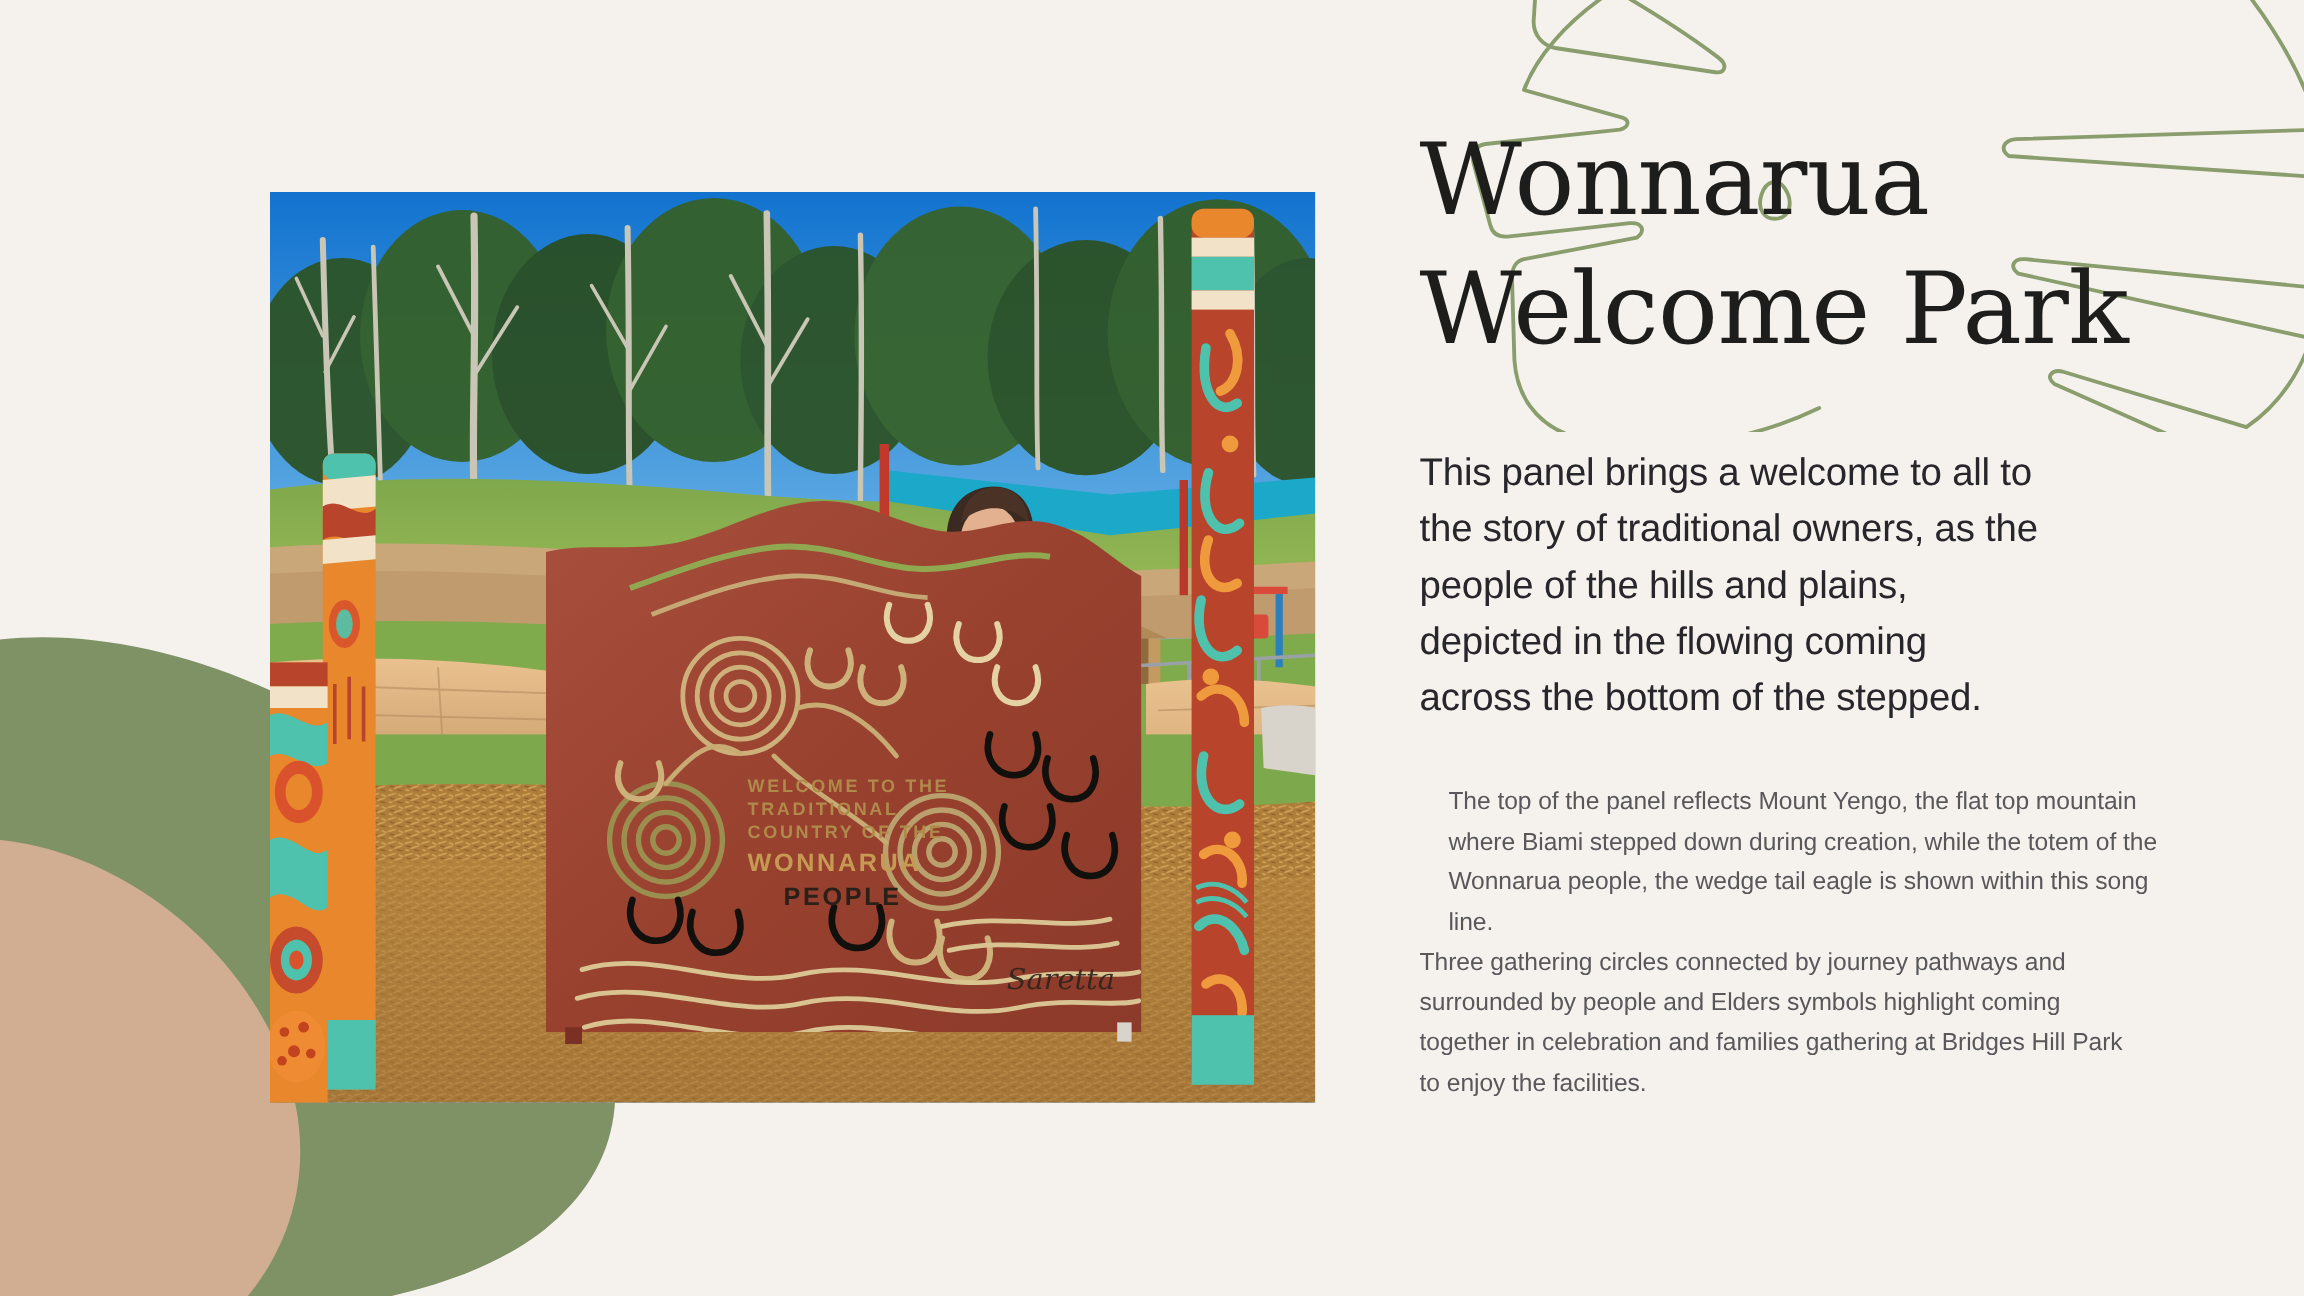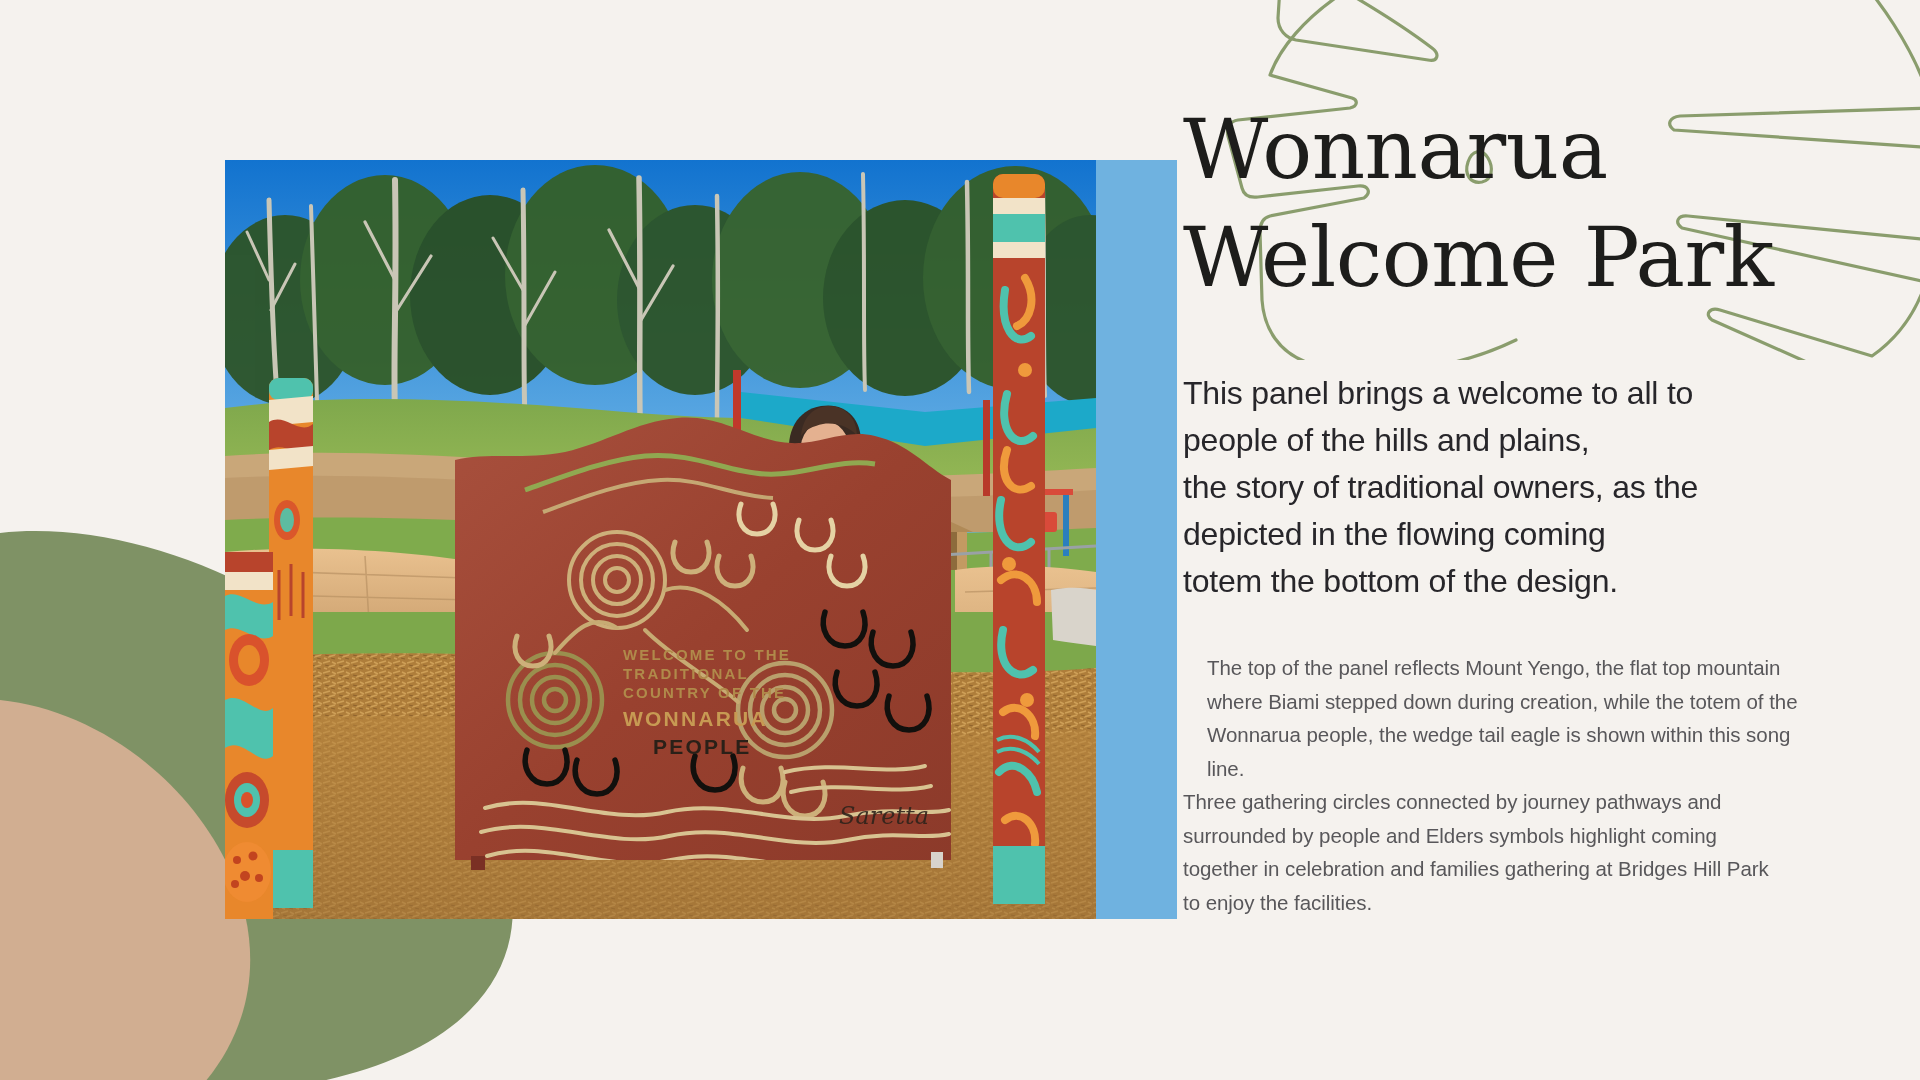--- a/index.html
+++ b/index.html
@@ -15,21 +15,21 @@
   
   .blob-layer { position:absolute; left:0; top:0; width:1920px; height:1080px; pointer-events:none; }
 
   
   .leaf-layer { position:absolute; right:0; top:0; width:800px; height:360px; pointer-events:none; }
 
   
   #photo-frame {
     position:absolute;
     left:225px; top:160px;
-    width:952px; height:759px;
+    width:871px; height:759px;
     overflow:hidden;
     background:#6fb2e0;
   }
   #photo-frame svg { display:block; width:871px; height:759px; }
 
   
   #text-col {
     position:absolute;
     left:1183px; top:96px;
     width:620px;
@@ -443,24 +443,24 @@
 
   <div id="text-col">
 
     <h1 id="title">
       <span class="tline">Wonnarua</span>
       <span class="tline">Welcome Park</span>
     </h1>
 
     <div id="lead">
       <span class="lline">This panel brings a welcome to all to</span>
+      <span class="lline">the story of traditional owners, as the</span>
       <span class="lline">people of the hills and plains,</span>
-      <span class="lline">the story of traditional owners, as the</span>
       <span class="lline">depicted in the flowing coming</span>
-      <span class="lline">totem the bottom of the design.</span>
+      <span class="lline">across the bottom of the stepped.</span>
     </div>
 
     <p id="para-2" class="body-para">The top of the panel reflects Mount Yengo, the flat top mountain where Biami stepped down during creation, while the totem of the Wonnarua people, the wedge tail eagle is shown within this song line.</p>
     <p id="para-3" class="body-para">Three gathering circles connected by journey pathways and surrounded by people and Elders symbols highlight coming together in celebration and families gathering at Bridges Hill Park to enjoy the facilities.</p>
 
   </div>
 
 </div>
 
 </body></html>

